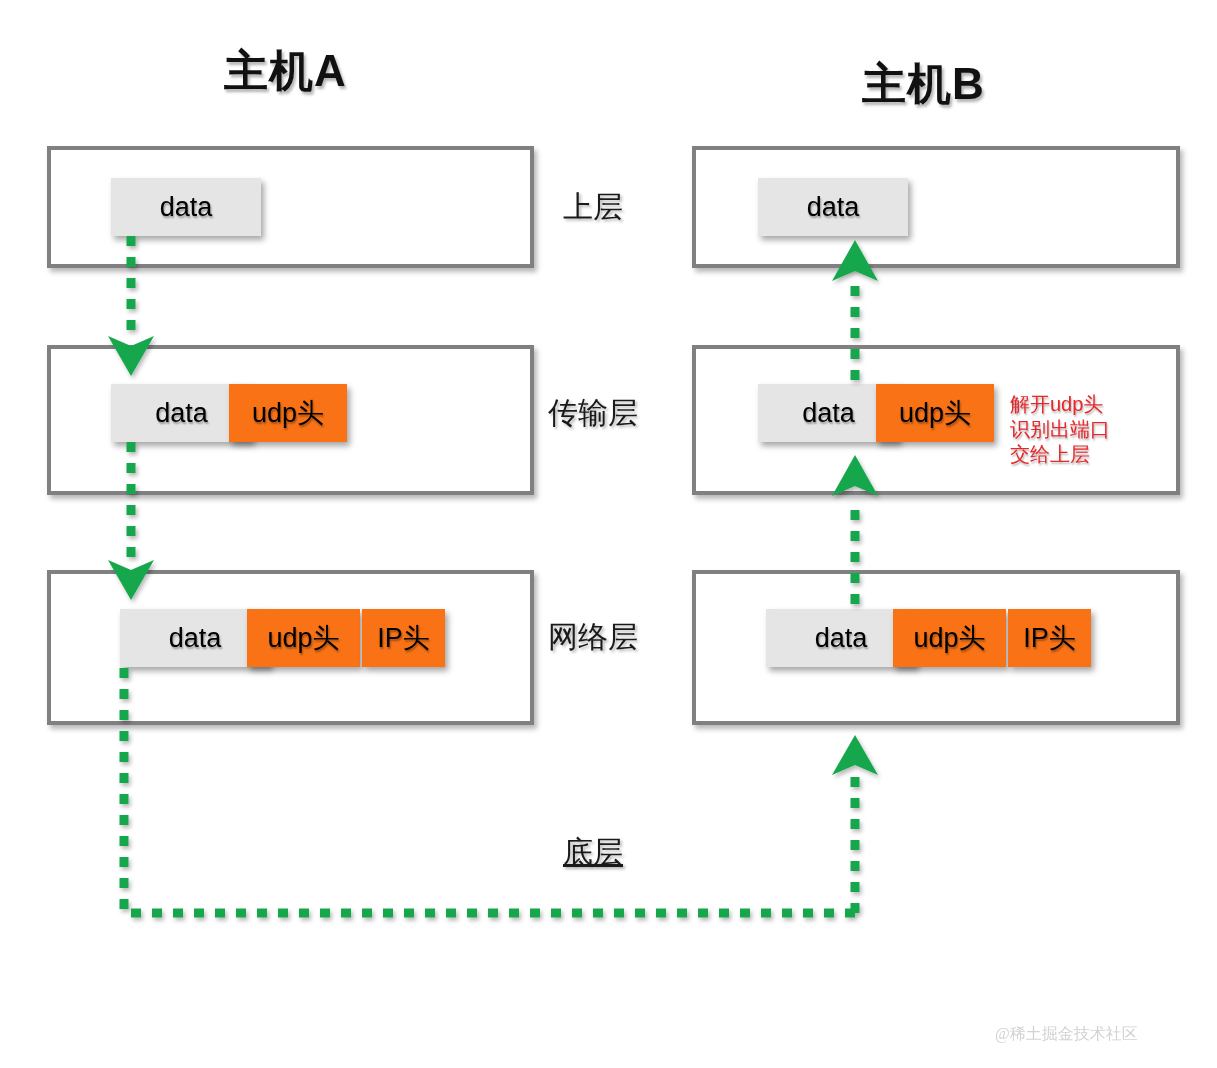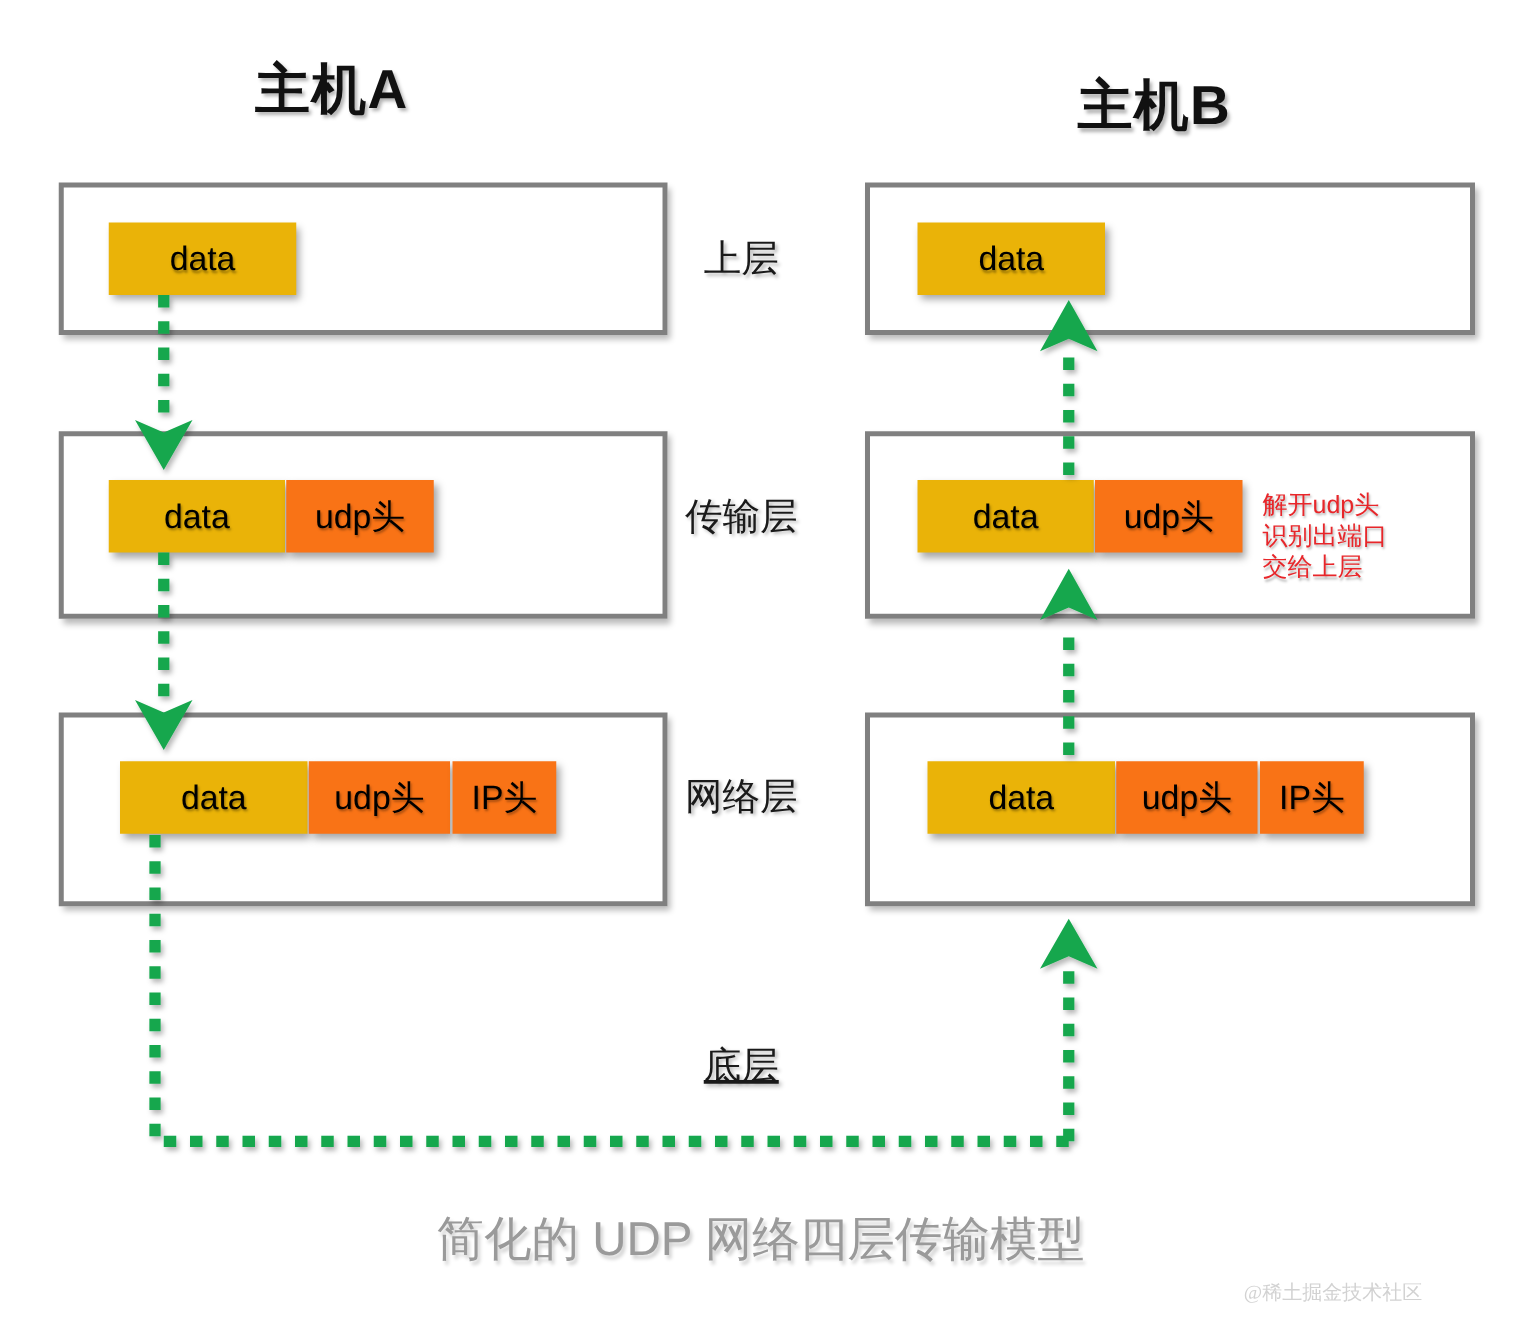--- a/index.html
+++ b/index.html
@@ -21,21 +21,21 @@
   
   .host-title {
     position: absolute;
     font-size: 44px;
     font-weight: 700;
     color: #111111;
     letter-spacing: 1px;
     text-shadow: 2px 3px 3px rgba(0,0,0,0.30);
     white-space: nowrap;
   }
-  #host-a-title { left: 204px; top: 42px; }
+  #host-a-title { left: 224px; top: 42px; }
   #host-b-title { left: 862px; top: 42px; margin-top: 13px; }
 
   
   .layer-box {
     position: absolute;
     border: 4px solid #808080;
     background: #ffffff;
     box-sizing: border-box;
     box-shadow: 3px 4px 5px rgba(0,0,0,0.28);
   }
@@ -56,21 +56,22 @@
     display: flex;
     align-items: center;
     justify-content: center;
     font-size: 27px;
     color: #000000;
     white-space: nowrap;
     box-shadow: 3px 4px 6px rgba(0,0,0,0.35);
     text-shadow: 1px 2px 2px rgba(0,0,0,0.35);
   }
   .seg-data {
-    background: #eab308;
+    background: #e5e5e5;
+    margin-left: 24px;
   }
   .seg-hdr {
     background: #f97316;
   }
 
   
   .annot {
     position: absolute;
     font-size: 20px;
     line-height: 25px;
@@ -177,16 +178,15 @@
       <polygon points="855,735 832,775 855,765 878,775" fill="#17a74d"></polygon>
 
       <line x1="855" y1="604" x2="855" y2="500" stroke="#17a74d" stroke-width="9" stroke-dasharray="10 11" stroke-linecap="butt"></line>
       <polygon points="855,455 832,496 855,486 878,496" fill="#17a74d"></polygon>
 
       <line x1="855" y1="380" x2="855" y2="285" stroke="#17a74d" stroke-width="9" stroke-dasharray="10 11" stroke-linecap="butt"></line>
       <polygon points="855,240 832,281 855,271 878,281" fill="#17a74d"></polygon>
     </g>
   </svg>
 
-  <div id="caption">简化的 UDP 网络四层传输模型</div>
   <div id="watermark">@稀土掘金技术社区</div>
 
 </div>
 
 </body></html>

